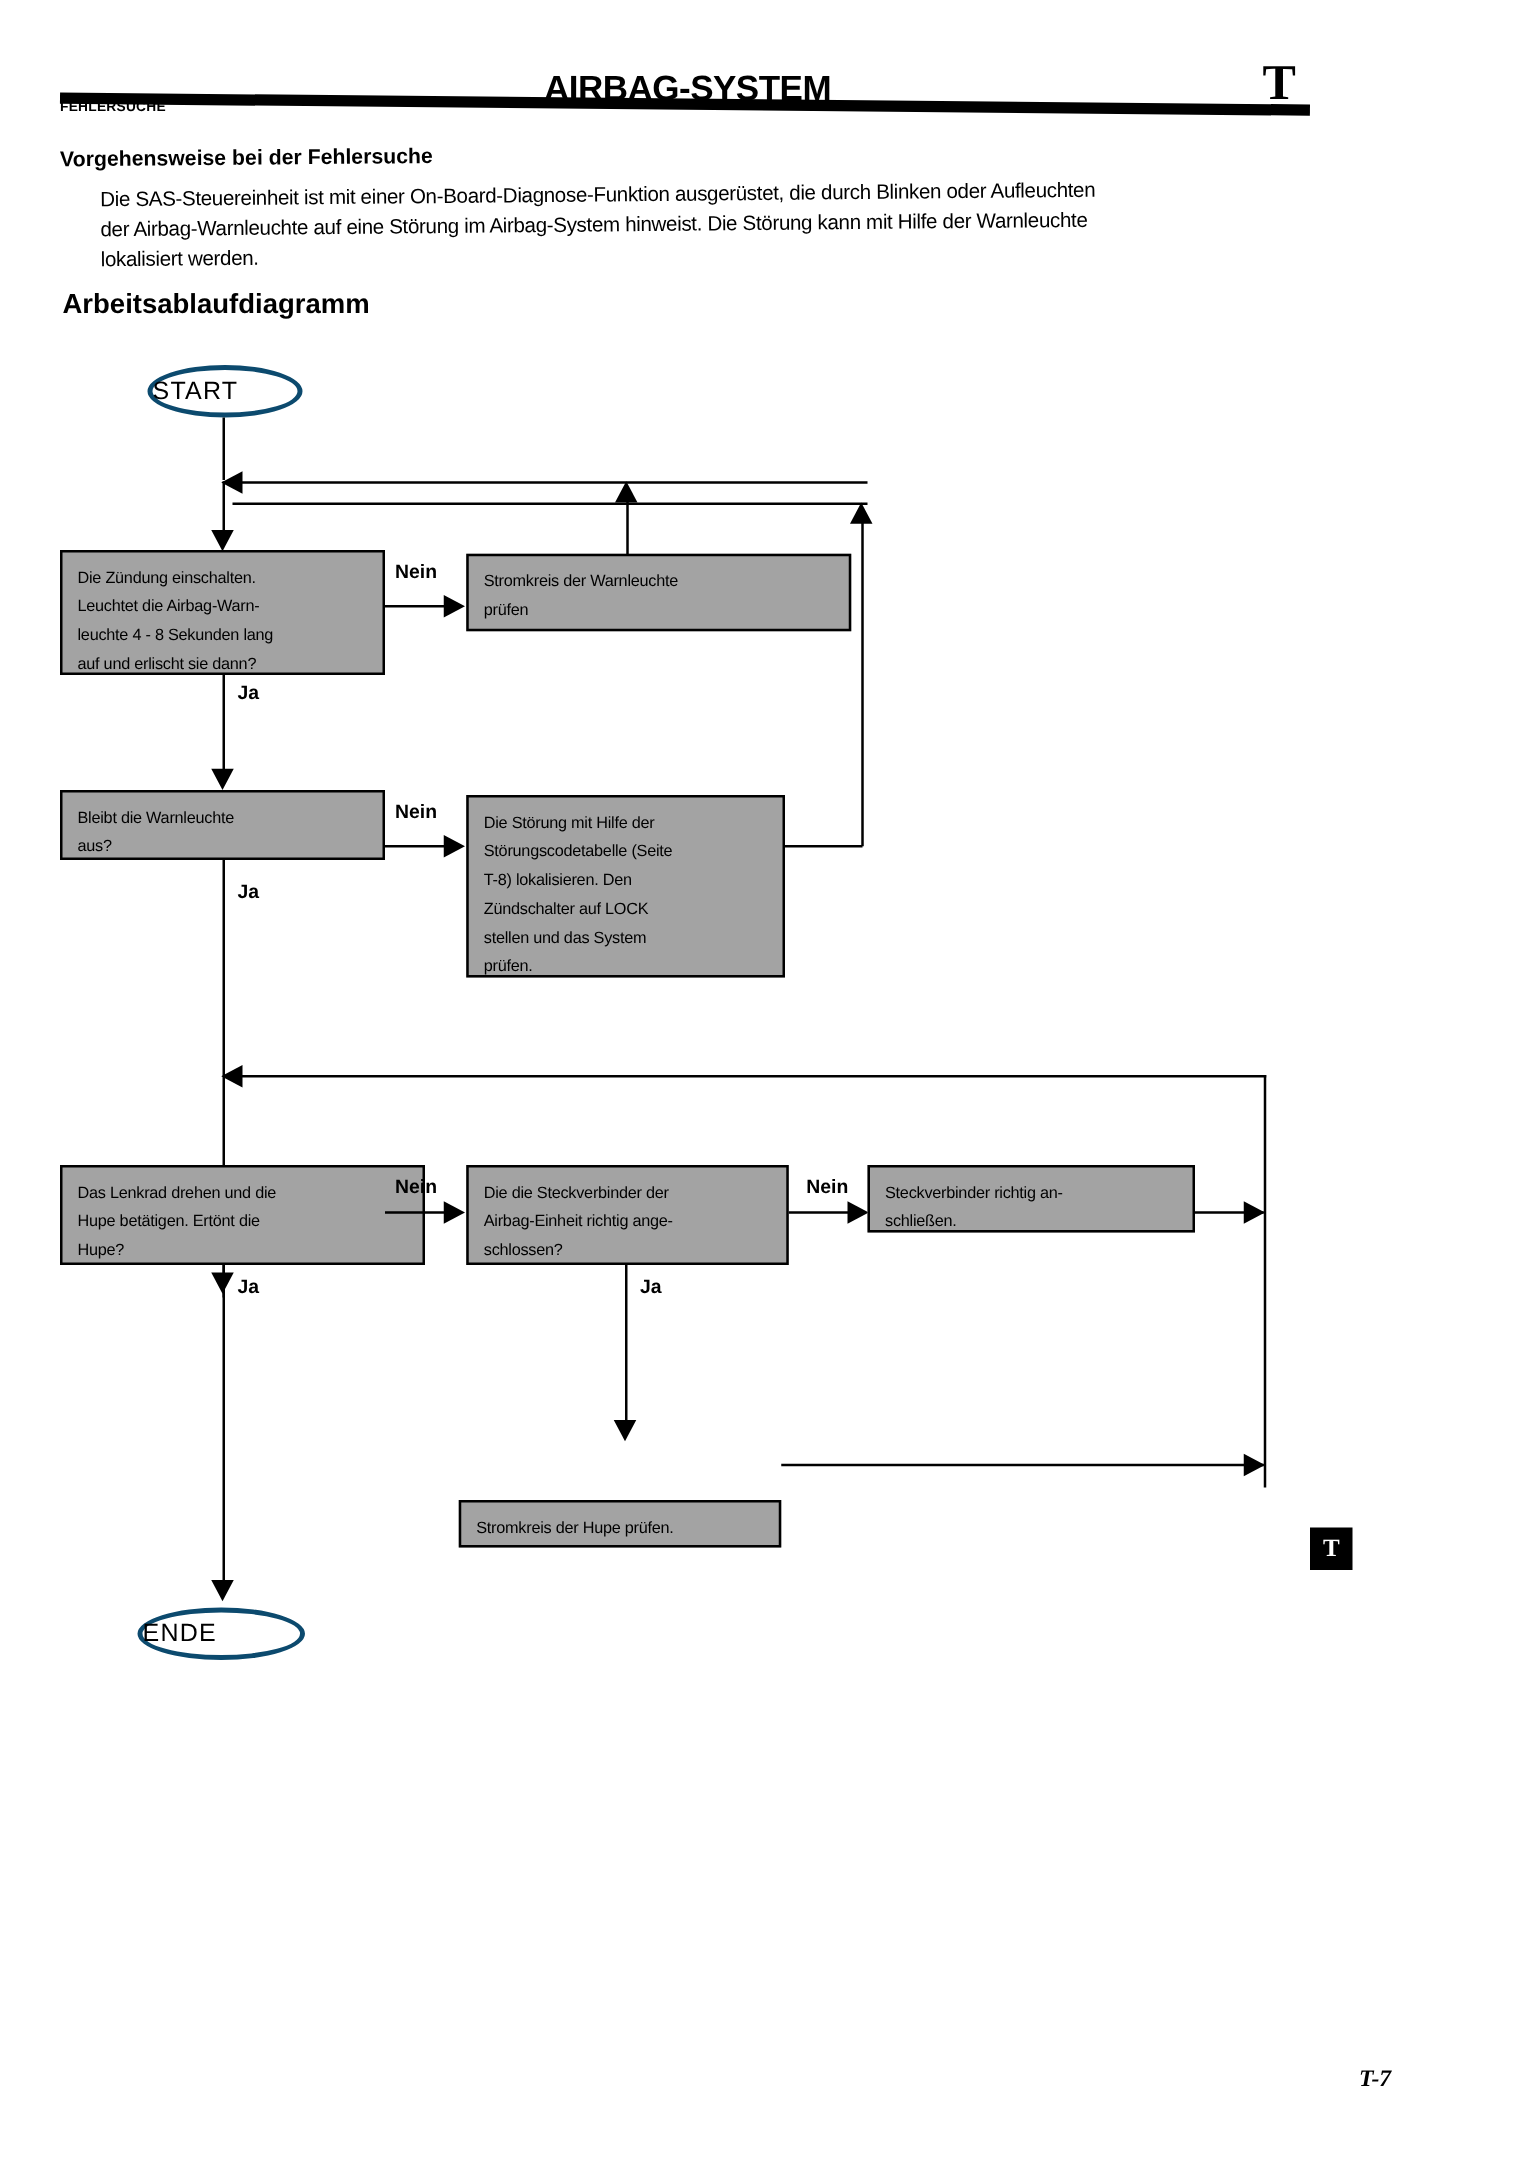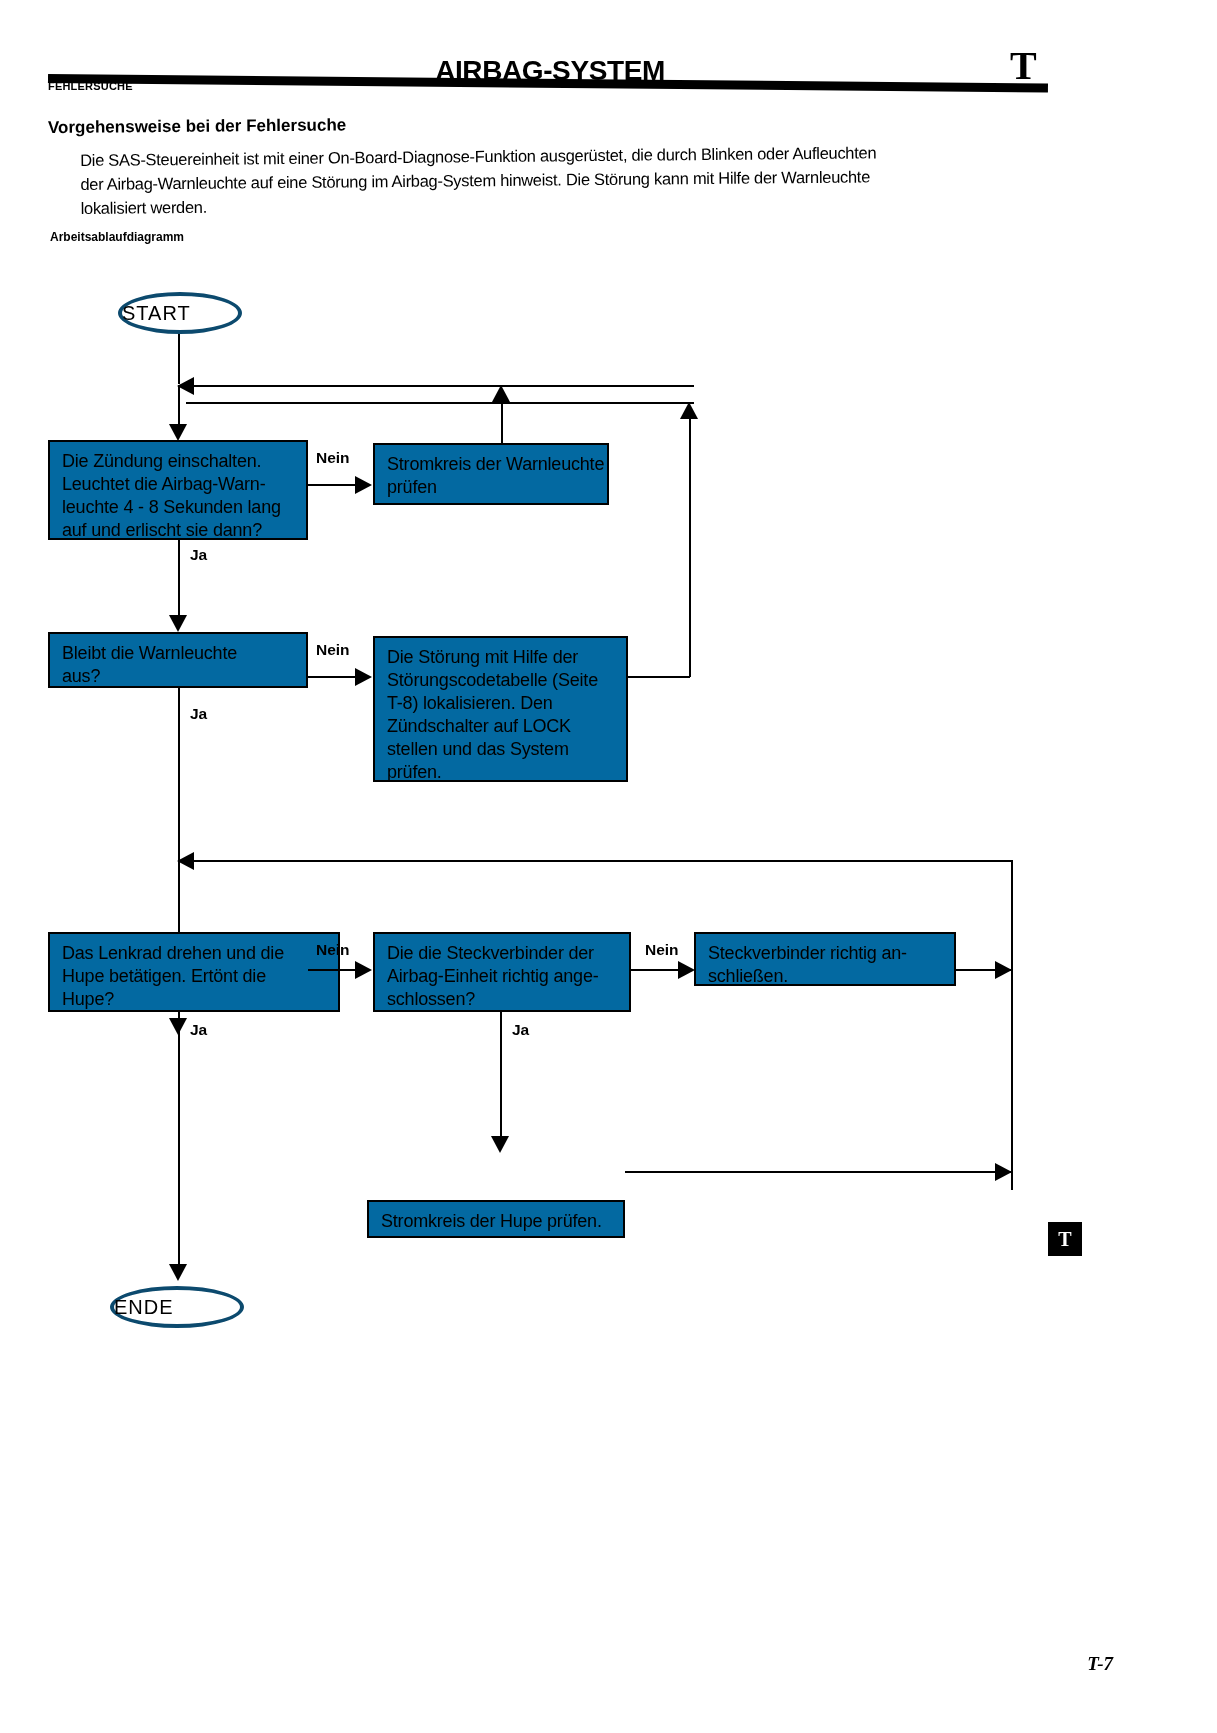--- a/index.html
+++ b/index.html
@@ -76,31 +76,31 @@
     line-height: 24px;
     letter-spacing: -0.3px;
     transform: rotate(-0.55deg);
     transform-origin: left top;
   }
   .body-par div { white-space: nowrap; }
   .sec-h3 {
     position: absolute;
     left: 50px;
     top: 230px;
-    font-size: 12px;
+    font-size: 22px;
     font-weight: bold;
   }
 
   
   .node {
     position: absolute;
     border: 2px solid #000;
-    background: #0369a1;
+    background: #a3a3a3;
     box-sizing: border-box;
-    font-size: 18px;
+    font-size: 13px;
     line-height: 23px;
     padding: 8px 10px 0 12px;
     letter-spacing: -0.2px;
   }
   .node div { white-space: nowrap; }
   .term {
     position: absolute;
     border: 4px solid #0c4a6e;
     border-radius: 50%;
     background: #fff;
@@ -208,21 +208,21 @@
     <div>Die Zündung einschalten.</div>
     <div>Leuchtet die Airbag-Warn-</div>
     <div>leuchte 4 - 8 Sekunden lang</div>
     <div>auf und erlischt sie dann?</div>
   </div>
 
   <div class="lbl" style="left:316px; top:449px;">Nein</div>
   <div class="ln-h thin" style="left:308px; top:484px; width:50px;"></div>
   <div class="ar ar-right" style="left:355px; top:476px;"></div>
 
-  <div class="node" style="left:373px; top:443px; width:236px; height:62px;">
+  <div class="node" style="left:373px; top:443px; width:308px; height:62px;">
     <div>Stromkreis der Warnleuchte</div>
     <div>prüfen</div>
   </div>
 
   <div class="ln-v thin" style="left:501px; top:394px; height:50px;"></div>
   <div class="ar ar-up" style="left:492px; top:385px;"></div>
 
   <div class="lbl" style="left:190px; top:546px;">Ja</div>
   <div class="ln-v thin" style="left:178px; top:540px; height:86px;"></div>
   <div class="ar ar-down" style="left:169px; top:615px;"></div>

